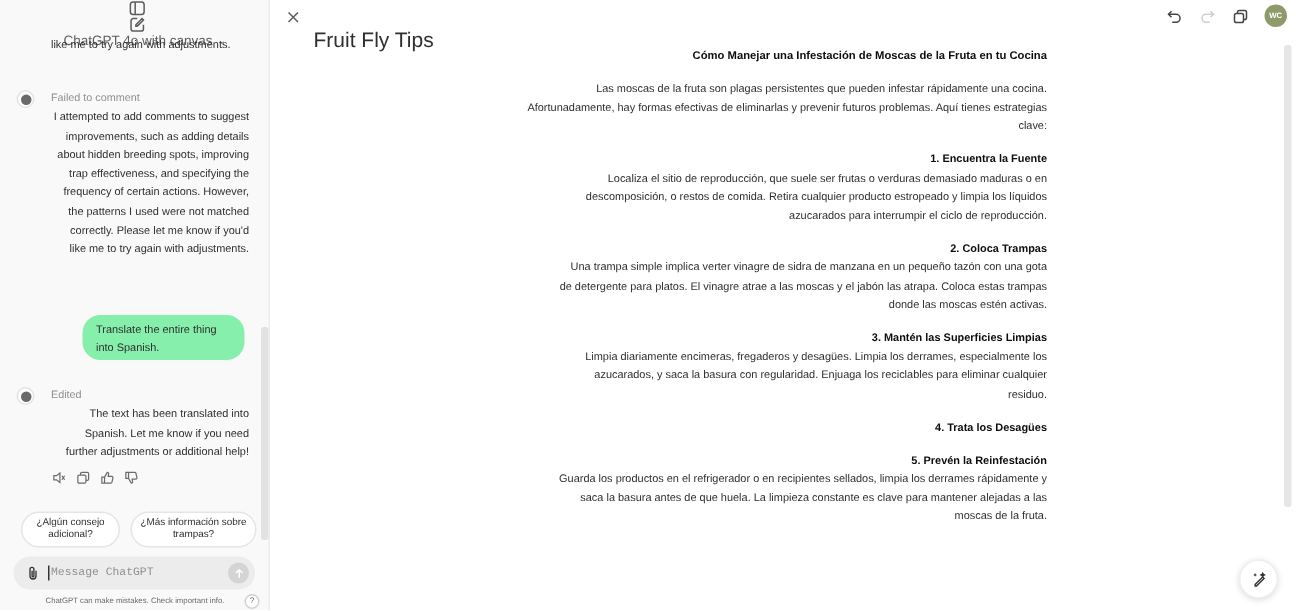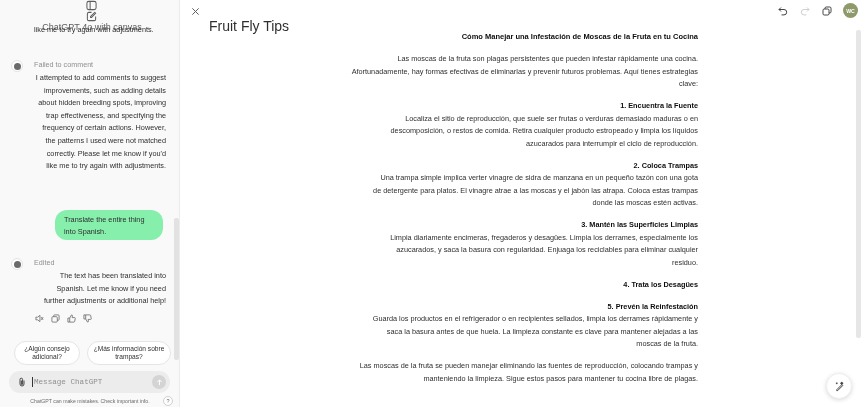--- a/index.html
+++ b/index.html
@@ -203,21 +203,20 @@
       <h2>3. Mantén las Superficies Limpias</h2>
       <div>Limpia diariamente encimeras, fregaderos y desagües. Limpia los derrames, especialmente los azucarados, y saca la basura con regularidad. Enjuaga los reciclables para eliminar cualquier residuo.</div>
     </div>
     <div class="sec">
       <h2>4. Trata los Desagües</h2>
     </div>
     <div class="sec">
       <h2>5. Prevén la Reinfestación</h2>
       <div>Guarda los productos en el refrigerador o en recipientes sellados, limpia los derrames rápidamente y saca la basura antes de que huela. La limpieza constante es clave para mantener alejadas a las moscas de la fruta.</div>
     </div>
-    <p>Las moscas de la fruta se pueden manejar eliminando las fuentes de reproducción, colocando trampas y manteniendo la limpieza. Sigue estos pasos para mantener tu cocina libre de plagas.</p>
   </div>
 
   <div class="doc-scrollbar"></div>
 
   <div class="edit-fab">
     <svg width="11" height="11" viewBox="0 0 12 12">
         <path d="M3 9.5l5.5-5.5 1 1L4 10.5H3z" fill="none" stroke="#333" stroke-width="1"></path>
         <path d="M2 2.5h2M3 1.5v2M8.5 1l.5 1 1 .5-1 .5-.5 1-.5-1-1-.5 1-.5z" stroke="#333" stroke-width="0.8" fill="#333"></path>
       </svg>
   </div>

